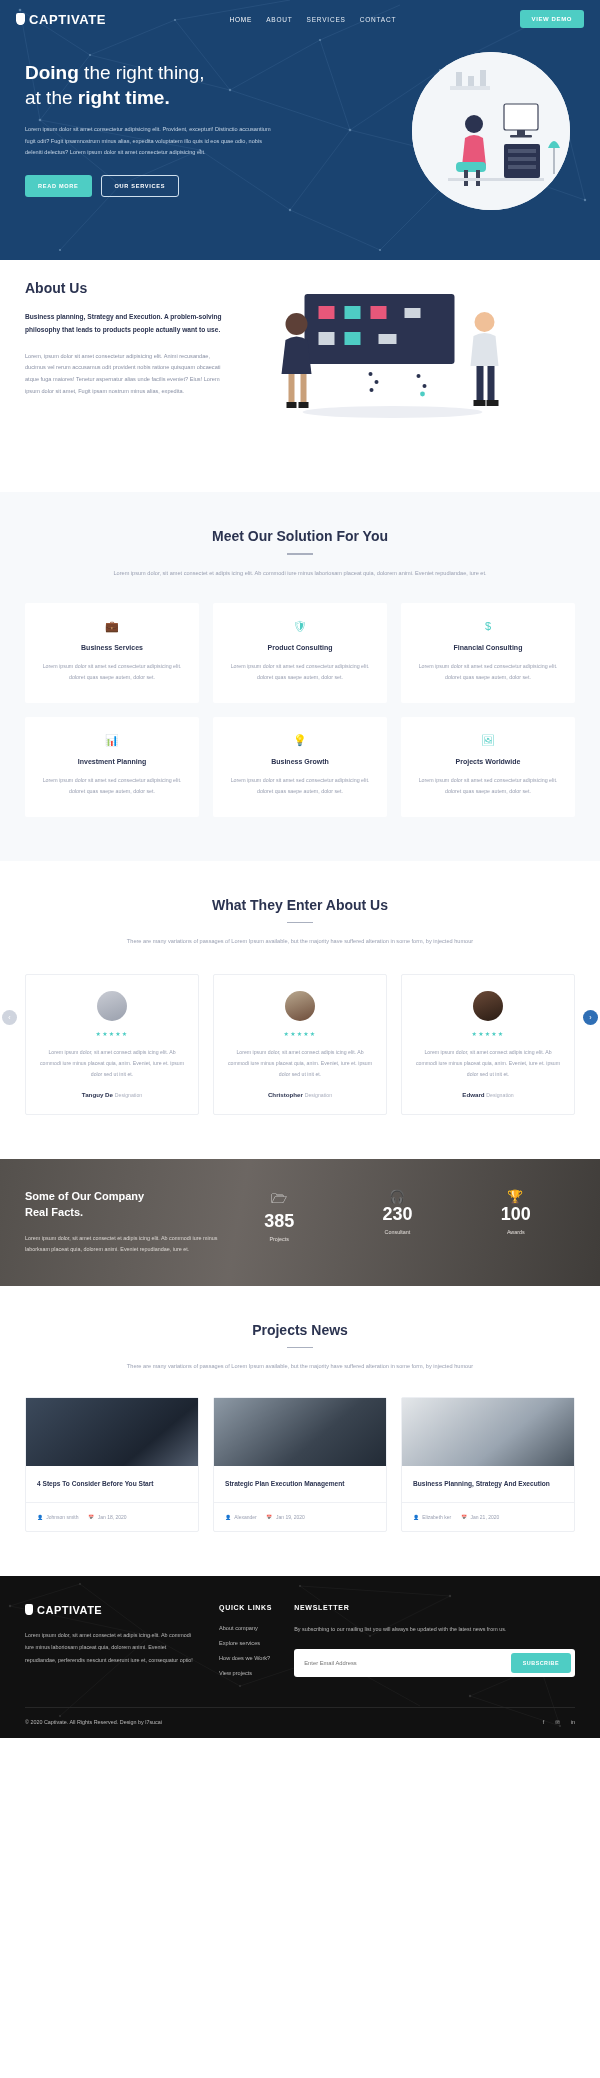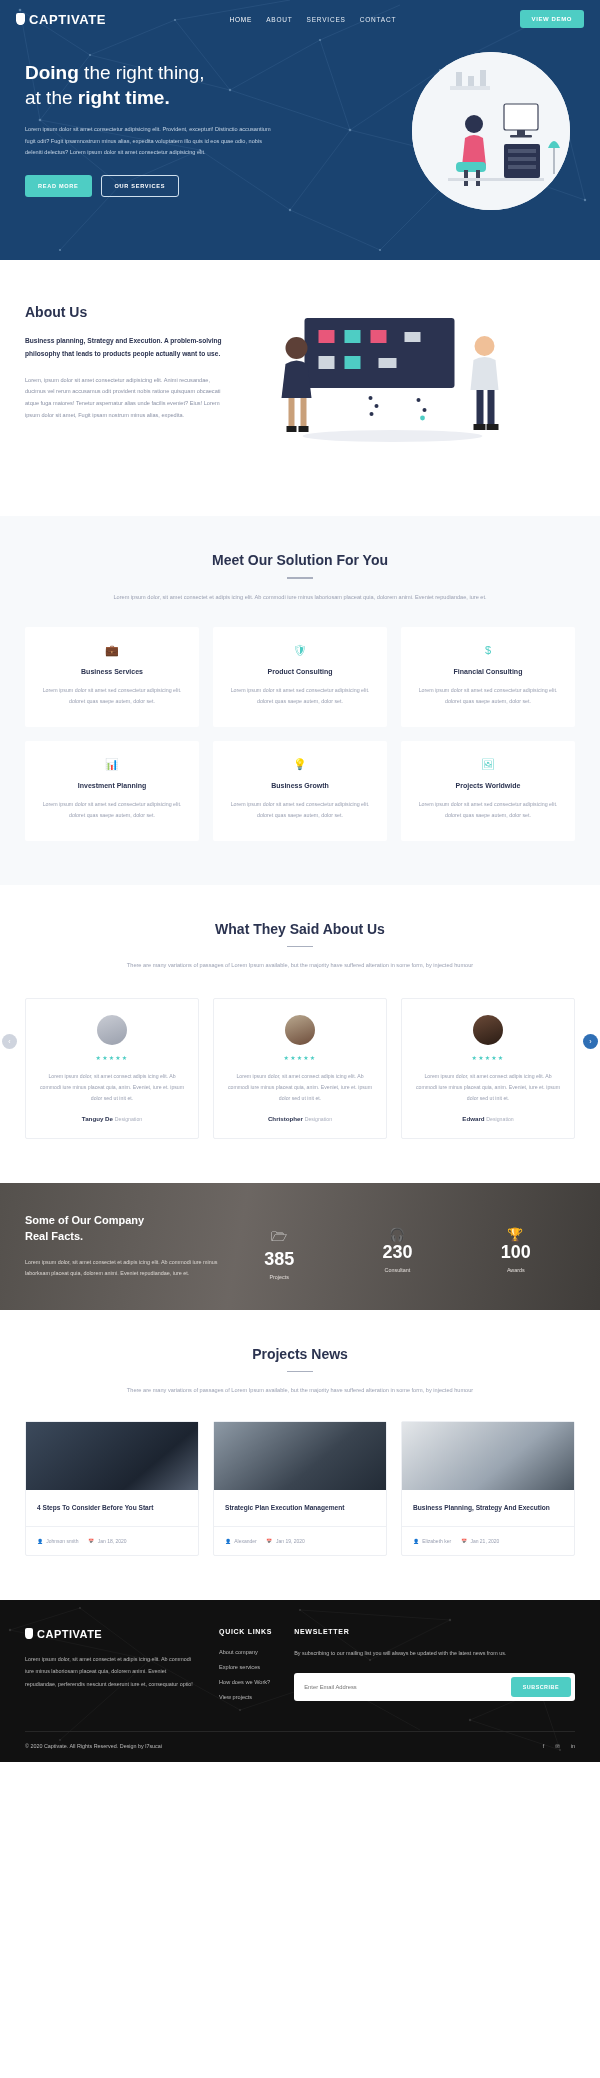--- a/index.html
+++ b/index.html
@@ -35,21 +35,21 @@
   .hero-btns { display:flex; gap:9px; margin-top:16px; }
   .hero-btns button { font-size:5.6px; letter-spacing:.7px; padding:7px 13px;
      border-radius:3px; font-weight:600; }
   .btn-fill { background:#4ecdc4; color:#fff; border:none; }
   .btn-out { background:transparent; color:#fff; border:1px solid #cfe0ee; }
   .hero-ill {
     position:absolute; right:30px; top:52px; width:158px; height:158px;
     border-radius:50%; background:#f2f5f8; z-index:2;
   }
   
-  .about { display:flex; padding:44px 25px 38px; }
+  .about { display:flex; padding:20px 25px 38px; }
   .about-left { width:205px; }
   .about-left h2 { font-size:14px; color:#2b3350; font-weight:bold; }
   .about-left h4 { font-size:6.6px; color:#2b3350; font-weight:bold;
      line-height:1.95; margin-top:15px; }
   .about-left p { font-size:5.6px; color:#8a91a5; line-height:2.1; margin-top:14px; }
   .about-ill { flex:1; position:relative; }
   
   .services { background:#f7f9fb; padding:36px 25px 44px; }
   .sec-title { text-align:center; font-size:14px; color:#2b3350; font-weight:bold; }
   .sec-rule { width:26px; height:1.6px; background:#aab0bf; margin:9px auto 0; }
@@ -71,21 +71,21 @@
   .stars { color:#4ecdc4; font-size:6px; letter-spacing:1.2px; margin-top:9px; }
   .t-card p { font-size:5.2px; color:#9aa0b2; line-height:2.1; margin-top:10px; }
   .t-name { font-size:6.2px; color:#2b3350; font-weight:bold; margin-top:11px; }
   .t-name span { color:#a9aebd; font-weight:normal; font-size:5.2px; }
   .arrow { position:absolute; top:50%; width:15px; height:15px; border-radius:50%;
      display:flex; align-items:center; justify-content:center; font-size:7px; color:#fff; }
   .arrow.l { left:2px; background:#cfd4de; }
   .arrow.r { right:2px; background:#2f6fb5; }
   
   .facts { position:relative; background:#4a4744; color:#fff;
-     padding:30px 25px 30px; display:flex; align-items:flex-end; gap:0;
+     padding:30px 25px 30px; display:flex; align-items:flex-start; gap:0;
      overflow:hidden; }
   .facts .bgimg { position:absolute; inset:0;
      background:linear-gradient(100deg,#55514d 0%,#6e6864 40%,#3f3c39 100%); opacity:.95; }
   .facts-left { position:relative; z-index:2; width:195px; }
   .facts-left h3 { font-size:11px; font-weight:bold; line-height:1.45; }
   .facts-left p { font-size:5.4px; color:#ddd8d4; line-height:2.15; margin-top:12px; }
   .stats { position:relative; z-index:2; display:flex; flex:1;
      justify-content:space-around; text-align:center; }
   .stat .ic { font-size:13px; }
   .stat .num { font-size:18px; font-weight:bold; }
@@ -281,21 +281,21 @@
     </div>
     <div class="card">
       <div class="ic">🖼</div>
       <h5>Projects Worldwide</h5>
       <p>Lorem ipsum dolor sit amet sed consectetur adipisicing elit. doloret quas saepe autem, dolor set.</p>
     </div>
   </div>
 </section>
 
 <section class="testi">
-  <h3 class="sec-title">What They Said About Us</h3>
+  <h3 class="sec-title">What They Enter About Us</h3>
   <div class="sec-rule"></div>
   <p class="sec-sub">There are many variations of passages of Lorem Ipsum available, but the majority have suffered alteration in some form, by injected humour</p>
   <div class="arrow l">‹</div>
   <div class="arrow r">›</div>
   <div class="t-cards">
     <div class="t-card">
       <div class="avatar"></div>
       <div class="stars">★★★★★</div>
       <p>Lorem ipsum dolor, sit amet consect adipis icing elit. Ab commodi iure minus placeat quia, anim. Eveniet, iure et. ipsum dolor sed ut init et.</p>
       <div class="t-name"><span style="color:#2b3350;font-weight:bold;font-size:6.2px">Tanguy De</span> <span>Designation</span></div>

